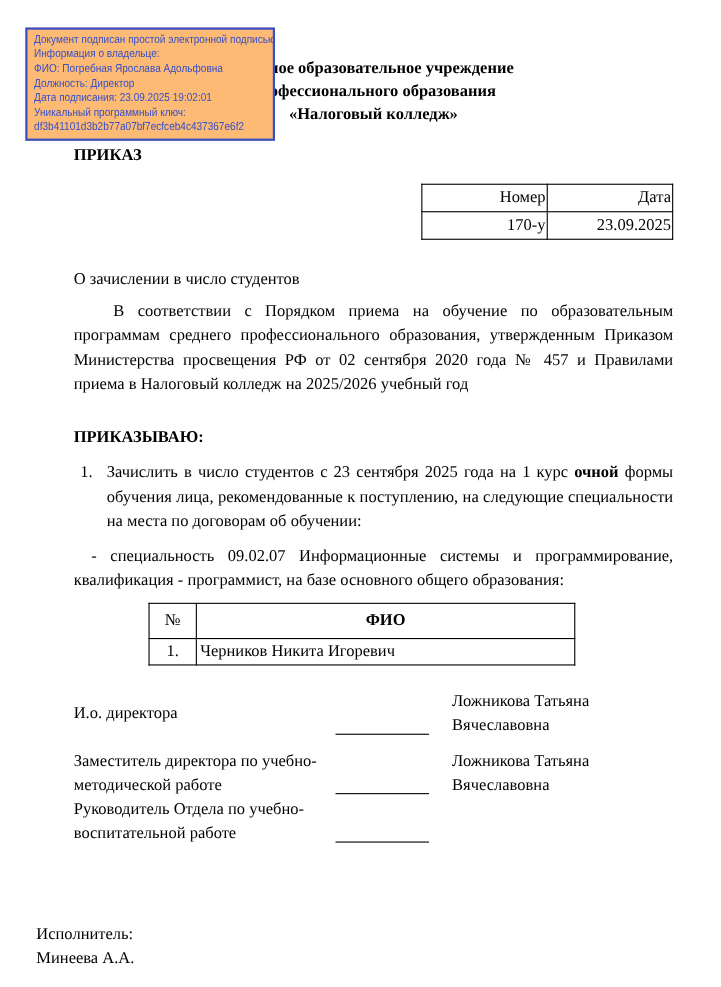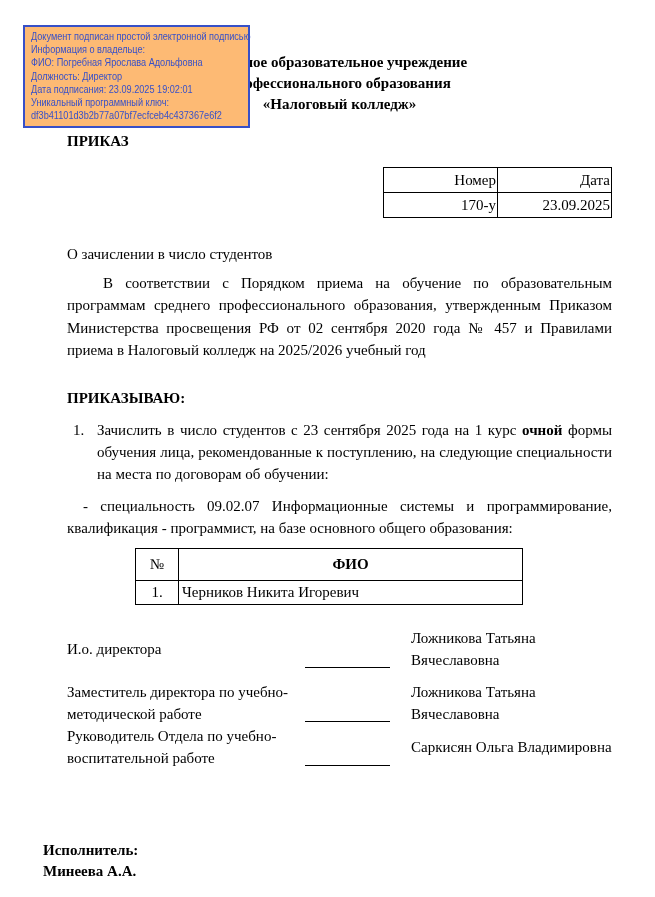--- a/index.html
+++ b/index.html
@@ -47,21 +47,21 @@
   .sig-row .title{line-height:22px;align-self:center;}
   .sig-row .linecell{position:relative;}
   .sig-row .linecell .sig-line{position:absolute;left:0;bottom:3px;width:85px;border-bottom:1px solid #000;}
   .sig-row .name{line-height:22px;padding-left:2px;margin-left:16px;}
   .sig-row-1{min-height:36px;margin-bottom:10px;}
   .sig-row-1 .name{align-self:start;}
   .sig-row-1 .title{align-self:center;}
   .sig-row-n{min-height:44px;}
   .sig-row-n .name{align-self:center;}
   
-  .footer{position:absolute;left:43px;top:840px;line-height:21px;font-weight:bold;}
+  .footer{position:absolute;left:33px;top:840px;line-height:21px;}
 </style>
 </head>
 <body>
 
 <div class="stamp">
   <div>Документ подписан простой электронной подписью</div>
   <div>Информация о владельце:</div>
   <div>ФИО: Погребная Ярослава Адольфовна</div>
   <div>Должность: Директор</div>
   <div>Дата подписания: 23.09.2025 19:02:01</div>
@@ -133,21 +133,20 @@
           <span class="sig-line"></span>
         </div>
       <div class="name">Ложникова Татьяна Вячеславовна</div>
     </div>
 
     <div class="sig-row sig-row-n">
       <div class="title">Руководитель Отдела по учебно-воспитательной работе</div>
       <div class="linecell">
           <span class="sig-line"></span>
         </div>
-      <div class="name">Саркисян Ольга Владимировна</div>
     </div>
 
 
   </div>
 </div>
 
 <div class="footer">
   <div>Исполнитель:</div>
   <div>Минеева А.А.</div>
 </div>

